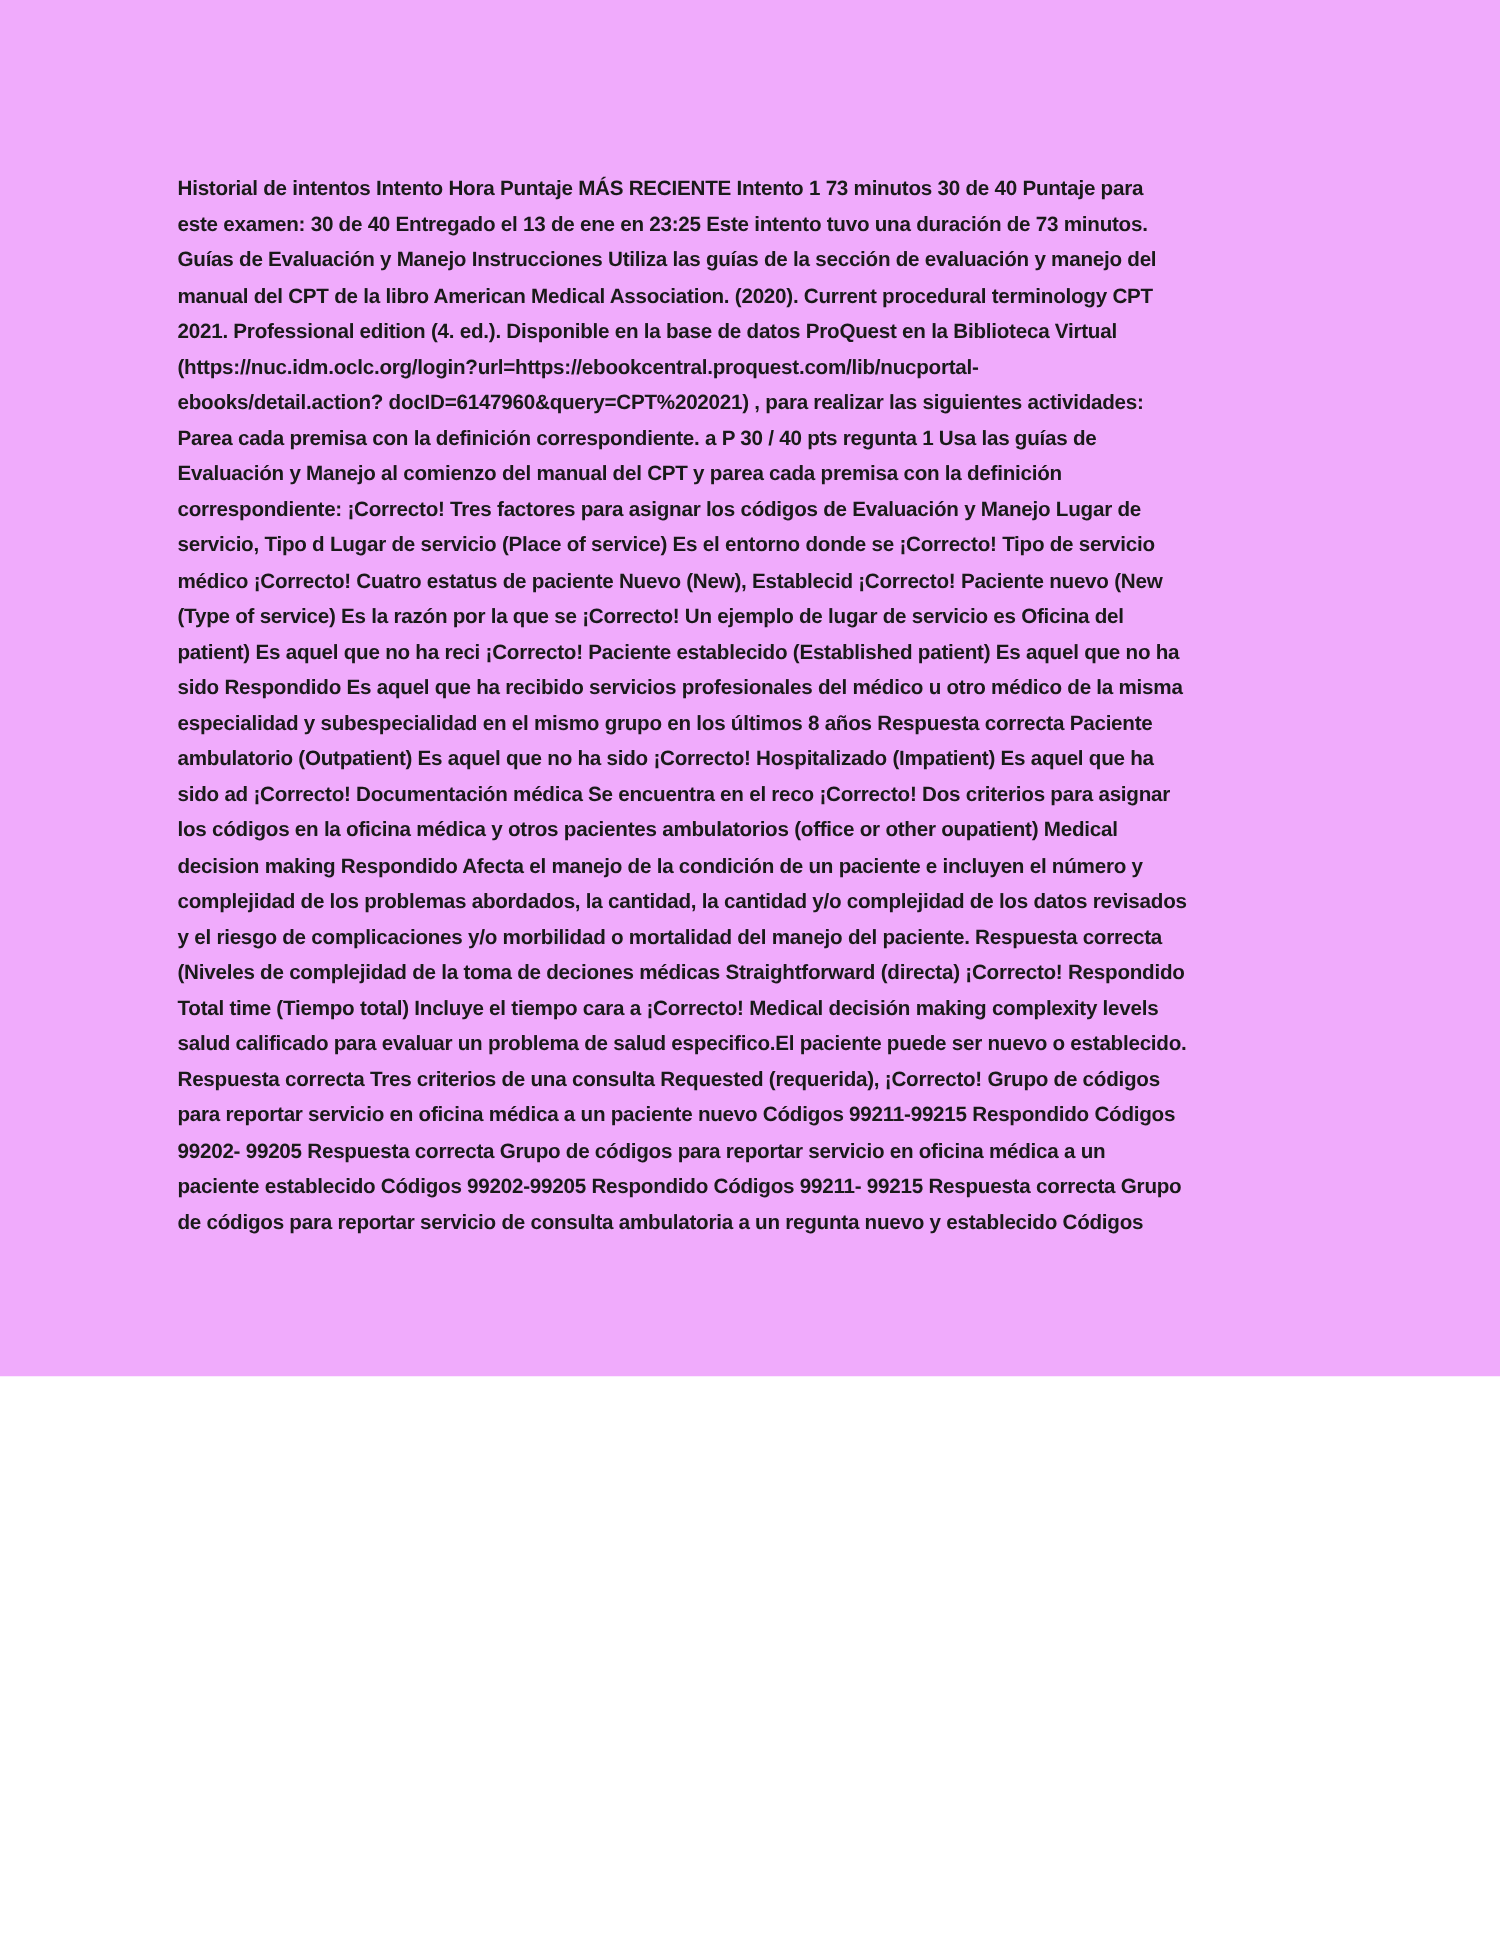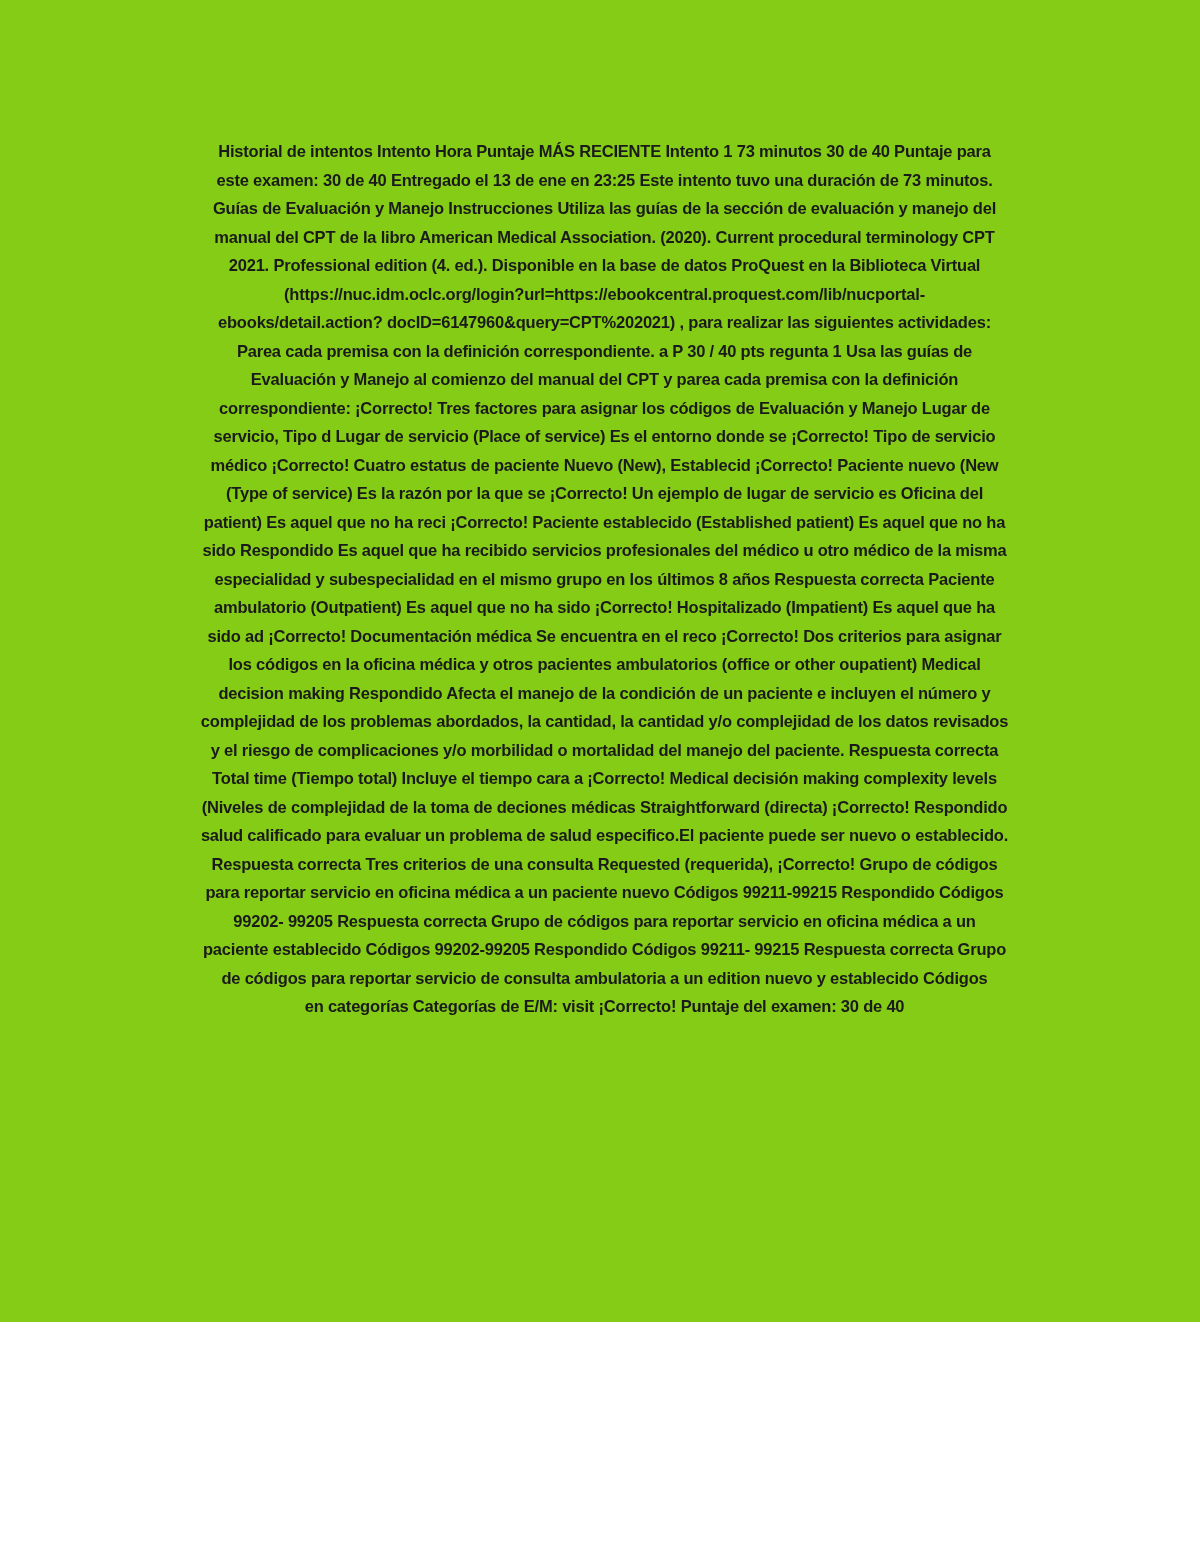--- a/index.html
+++ b/index.html
@@ -12,23 +12,22 @@
     height: 1553px;
     position: relative;
     overflow: hidden;
     font-family: "Liberation Sans", sans-serif;
   }
   .doc-page {
     position: absolute;
     left: 0;
     top: 0;
     width: 1200px;
-    height: 1322px;
-    background: #84cc16;
-    text-align: center;
+    height: 1101px;
+    background: #f0abfc;
   }
   .text-block {
     position: absolute;
     left: 142px;
     top: 137px;
     width: 925px;
     color: #1a1a1a;
     font-size: 16.5px;
     font-weight: 600;
     letter-spacing: -0.2px;
@@ -60,23 +59,22 @@
       <div class="line">(Type of service) Es la razón por la que se ¡Correcto! Un ejemplo de lugar de servicio es Oficina del</div>
       <div class="line">patient) Es aquel que no ha reci ¡Correcto! Paciente establecido (Established patient) Es aquel que no ha</div>
       <div class="line">sido Respondido Es aquel que ha recibido servicios profesionales del médico u otro médico de la misma</div>
       <div class="line">especialidad y subespecialidad en el mismo grupo en los últimos 8 años Respuesta correcta Paciente</div>
       <div class="line">ambulatorio (Outpatient) Es aquel que no ha sido ¡Correcto! Hospitalizado (Impatient) Es aquel que ha</div>
       <div class="line">sido ad ¡Correcto! Documentación médica Se encuentra en el reco ¡Correcto! Dos criterios para asignar</div>
       <div class="line">los códigos en la oficina médica y otros pacientes ambulatorios (office or other oupatient) Medical</div>
       <div class="line">decision making Respondido Afecta el manejo de la condición de un paciente e incluyen el número y</div>
       <div class="line">complejidad de los problemas abordados, la cantidad, la cantidad y/o complejidad de los datos revisados</div>
       <div class="line">y el riesgo de complicaciones y/o morbilidad o mortalidad del manejo del paciente. Respuesta correcta</div>
+      <div class="line">(Niveles de complejidad de la toma de deciones médicas Straightforward (directa) ¡Correcto! Respondido</div>
       <div class="line">Total time (Tiempo total) Incluye el tiempo cara a ¡Correcto! Medical decisión making complexity levels</div>
-      <div class="line">(Niveles de complejidad de la toma de deciones médicas Straightforward (directa) ¡Correcto! Respondido</div>
       <div class="line">salud calificado para evaluar un problema de salud especifico.El paciente puede ser nuevo o establecido.</div>
       <div class="line">Respuesta correcta Tres criterios de una consulta Requested (requerida), ¡Correcto! Grupo de códigos</div>
       <div class="line">para reportar servicio en oficina médica a un paciente nuevo Códigos 99211-99215 Respondido Códigos</div>
       <div class="line">99202- 99205 Respuesta correcta Grupo de códigos para reportar servicio en oficina médica a un</div>
       <div class="line">paciente establecido Códigos 99202-99205 Respondido Códigos 99211- 99215 Respuesta correcta Grupo</div>
-      <div class="line">de códigos para reportar servicio de consulta ambulatoria a un edition nuevo y establecido Códigos</div>
-      <div class="line">en categorías Categorías de E/M: visit ¡Correcto! Puntaje del examen: 30 de 40</div>
+      <div class="line">de códigos para reportar servicio de consulta ambulatoria a un regunta nuevo y establecido Códigos</div>
     </div>
 </div>
 
 </body></html>

